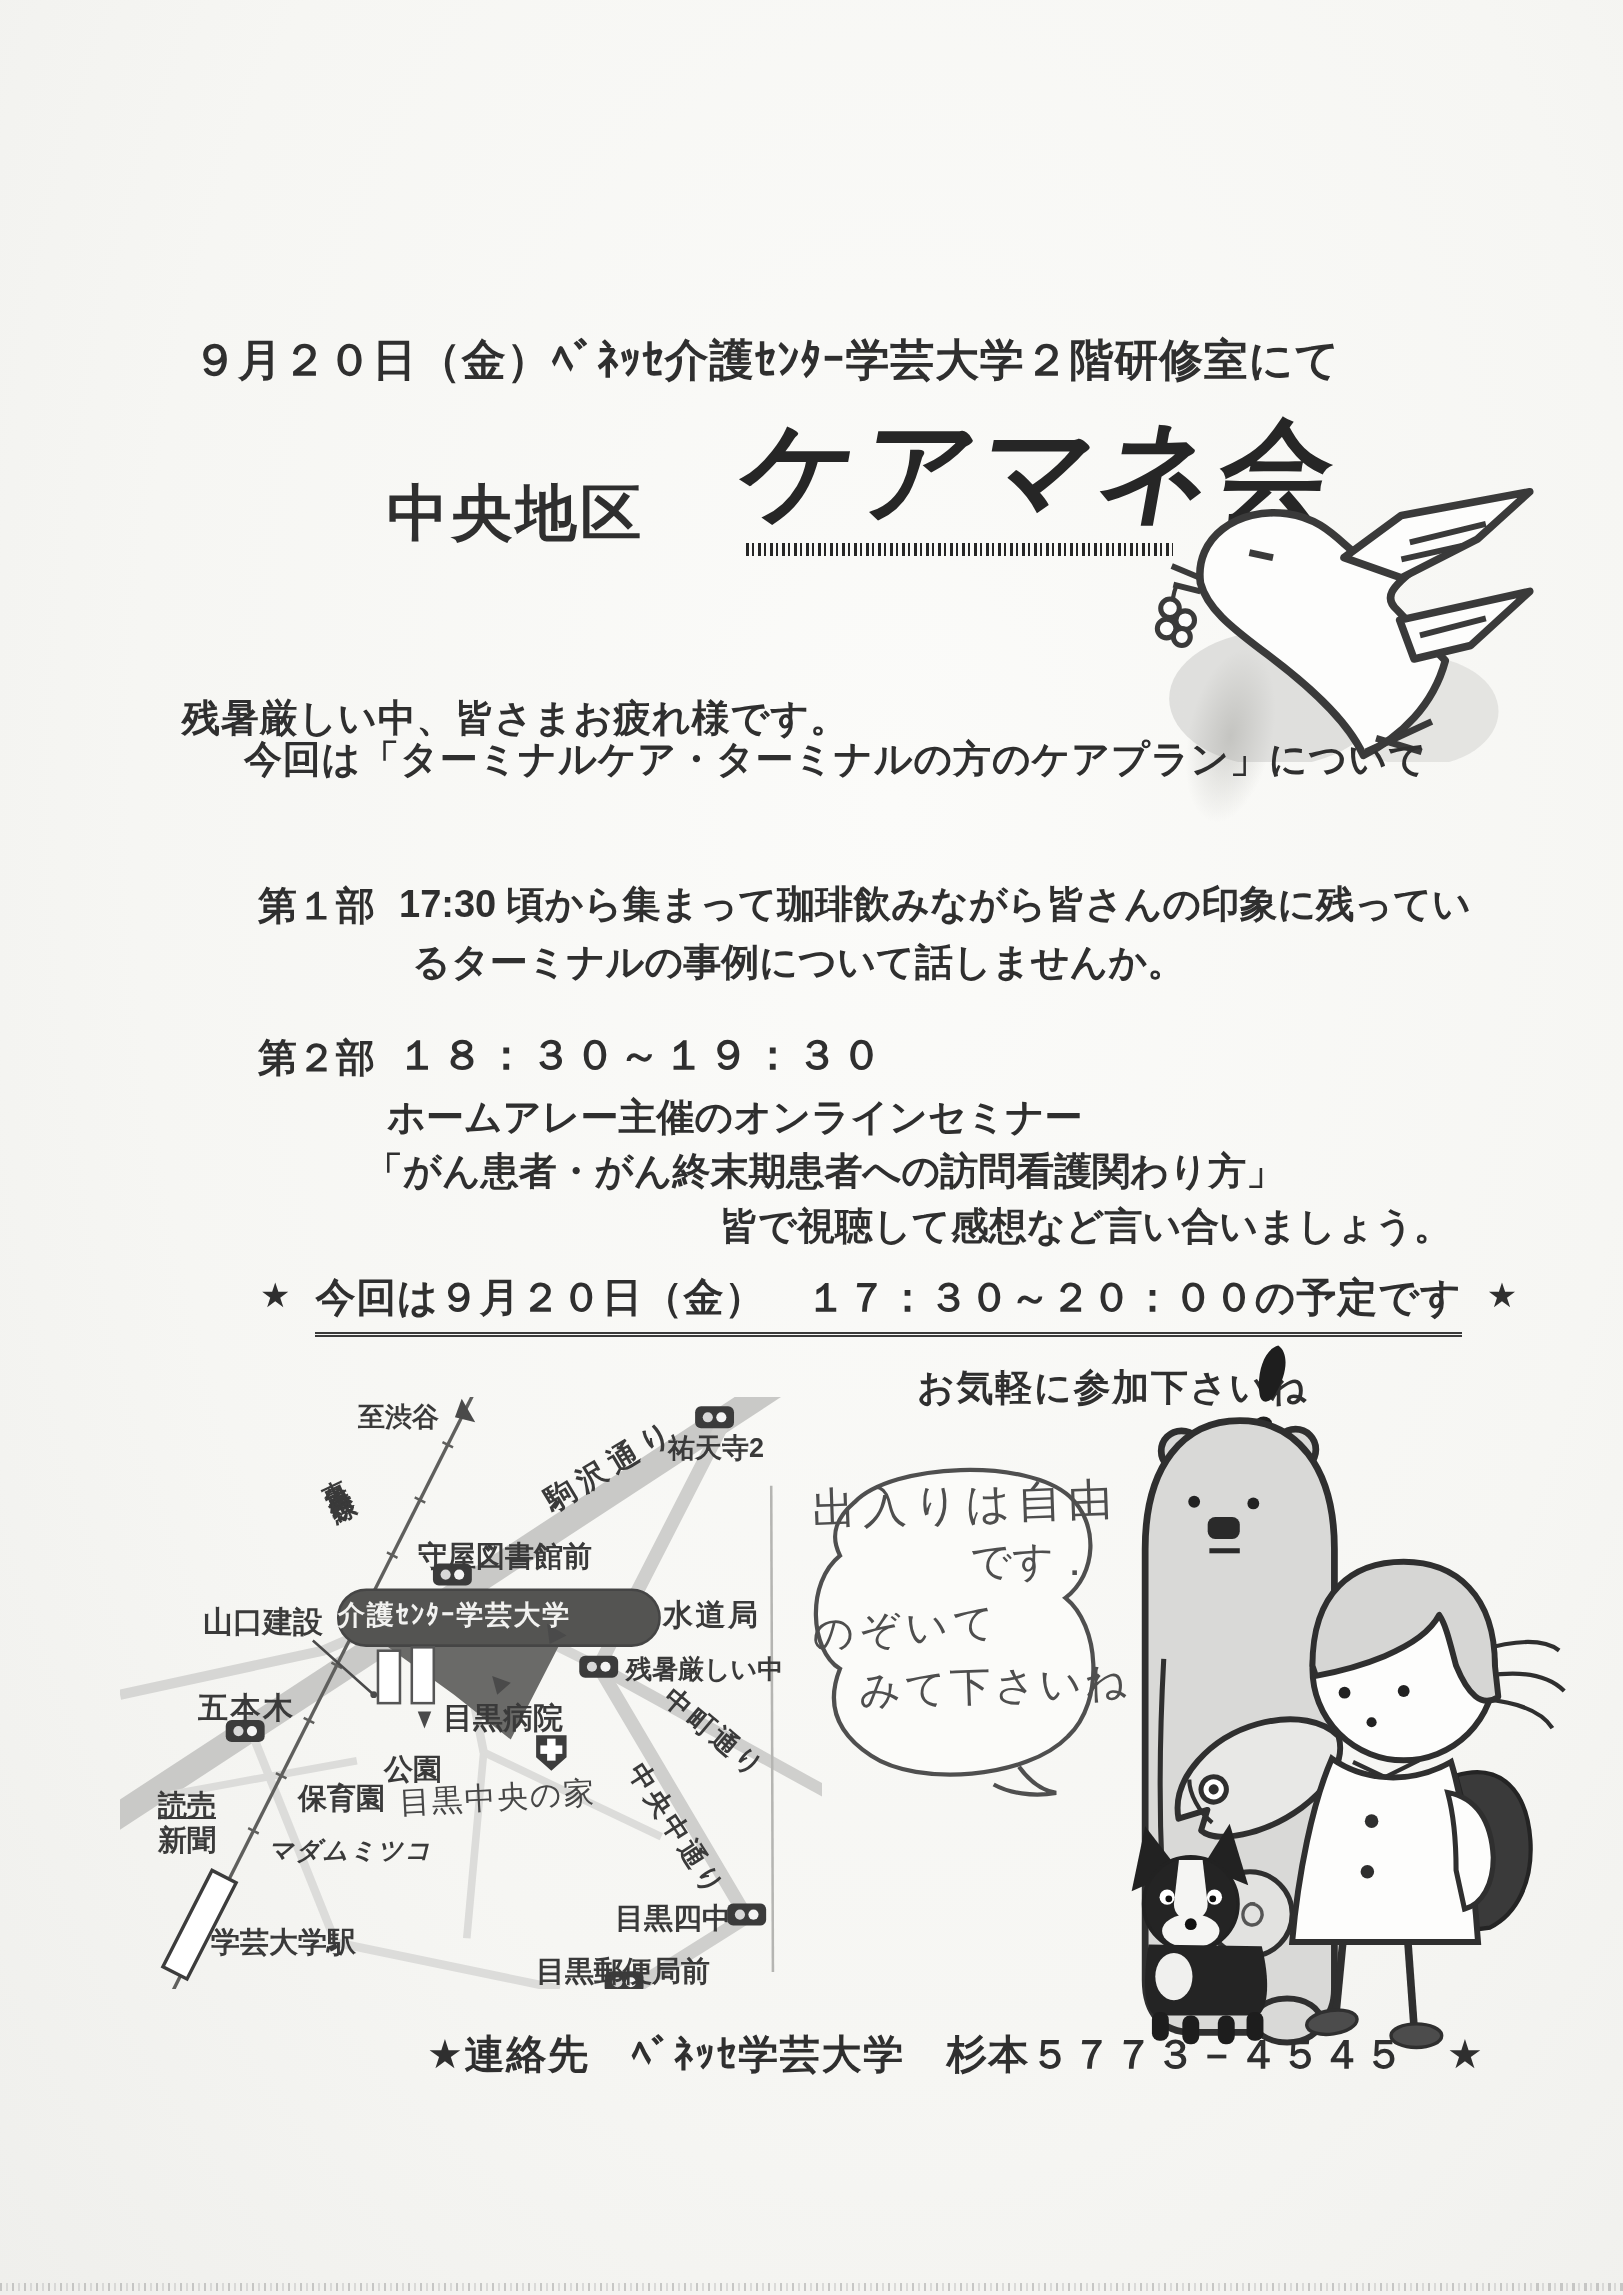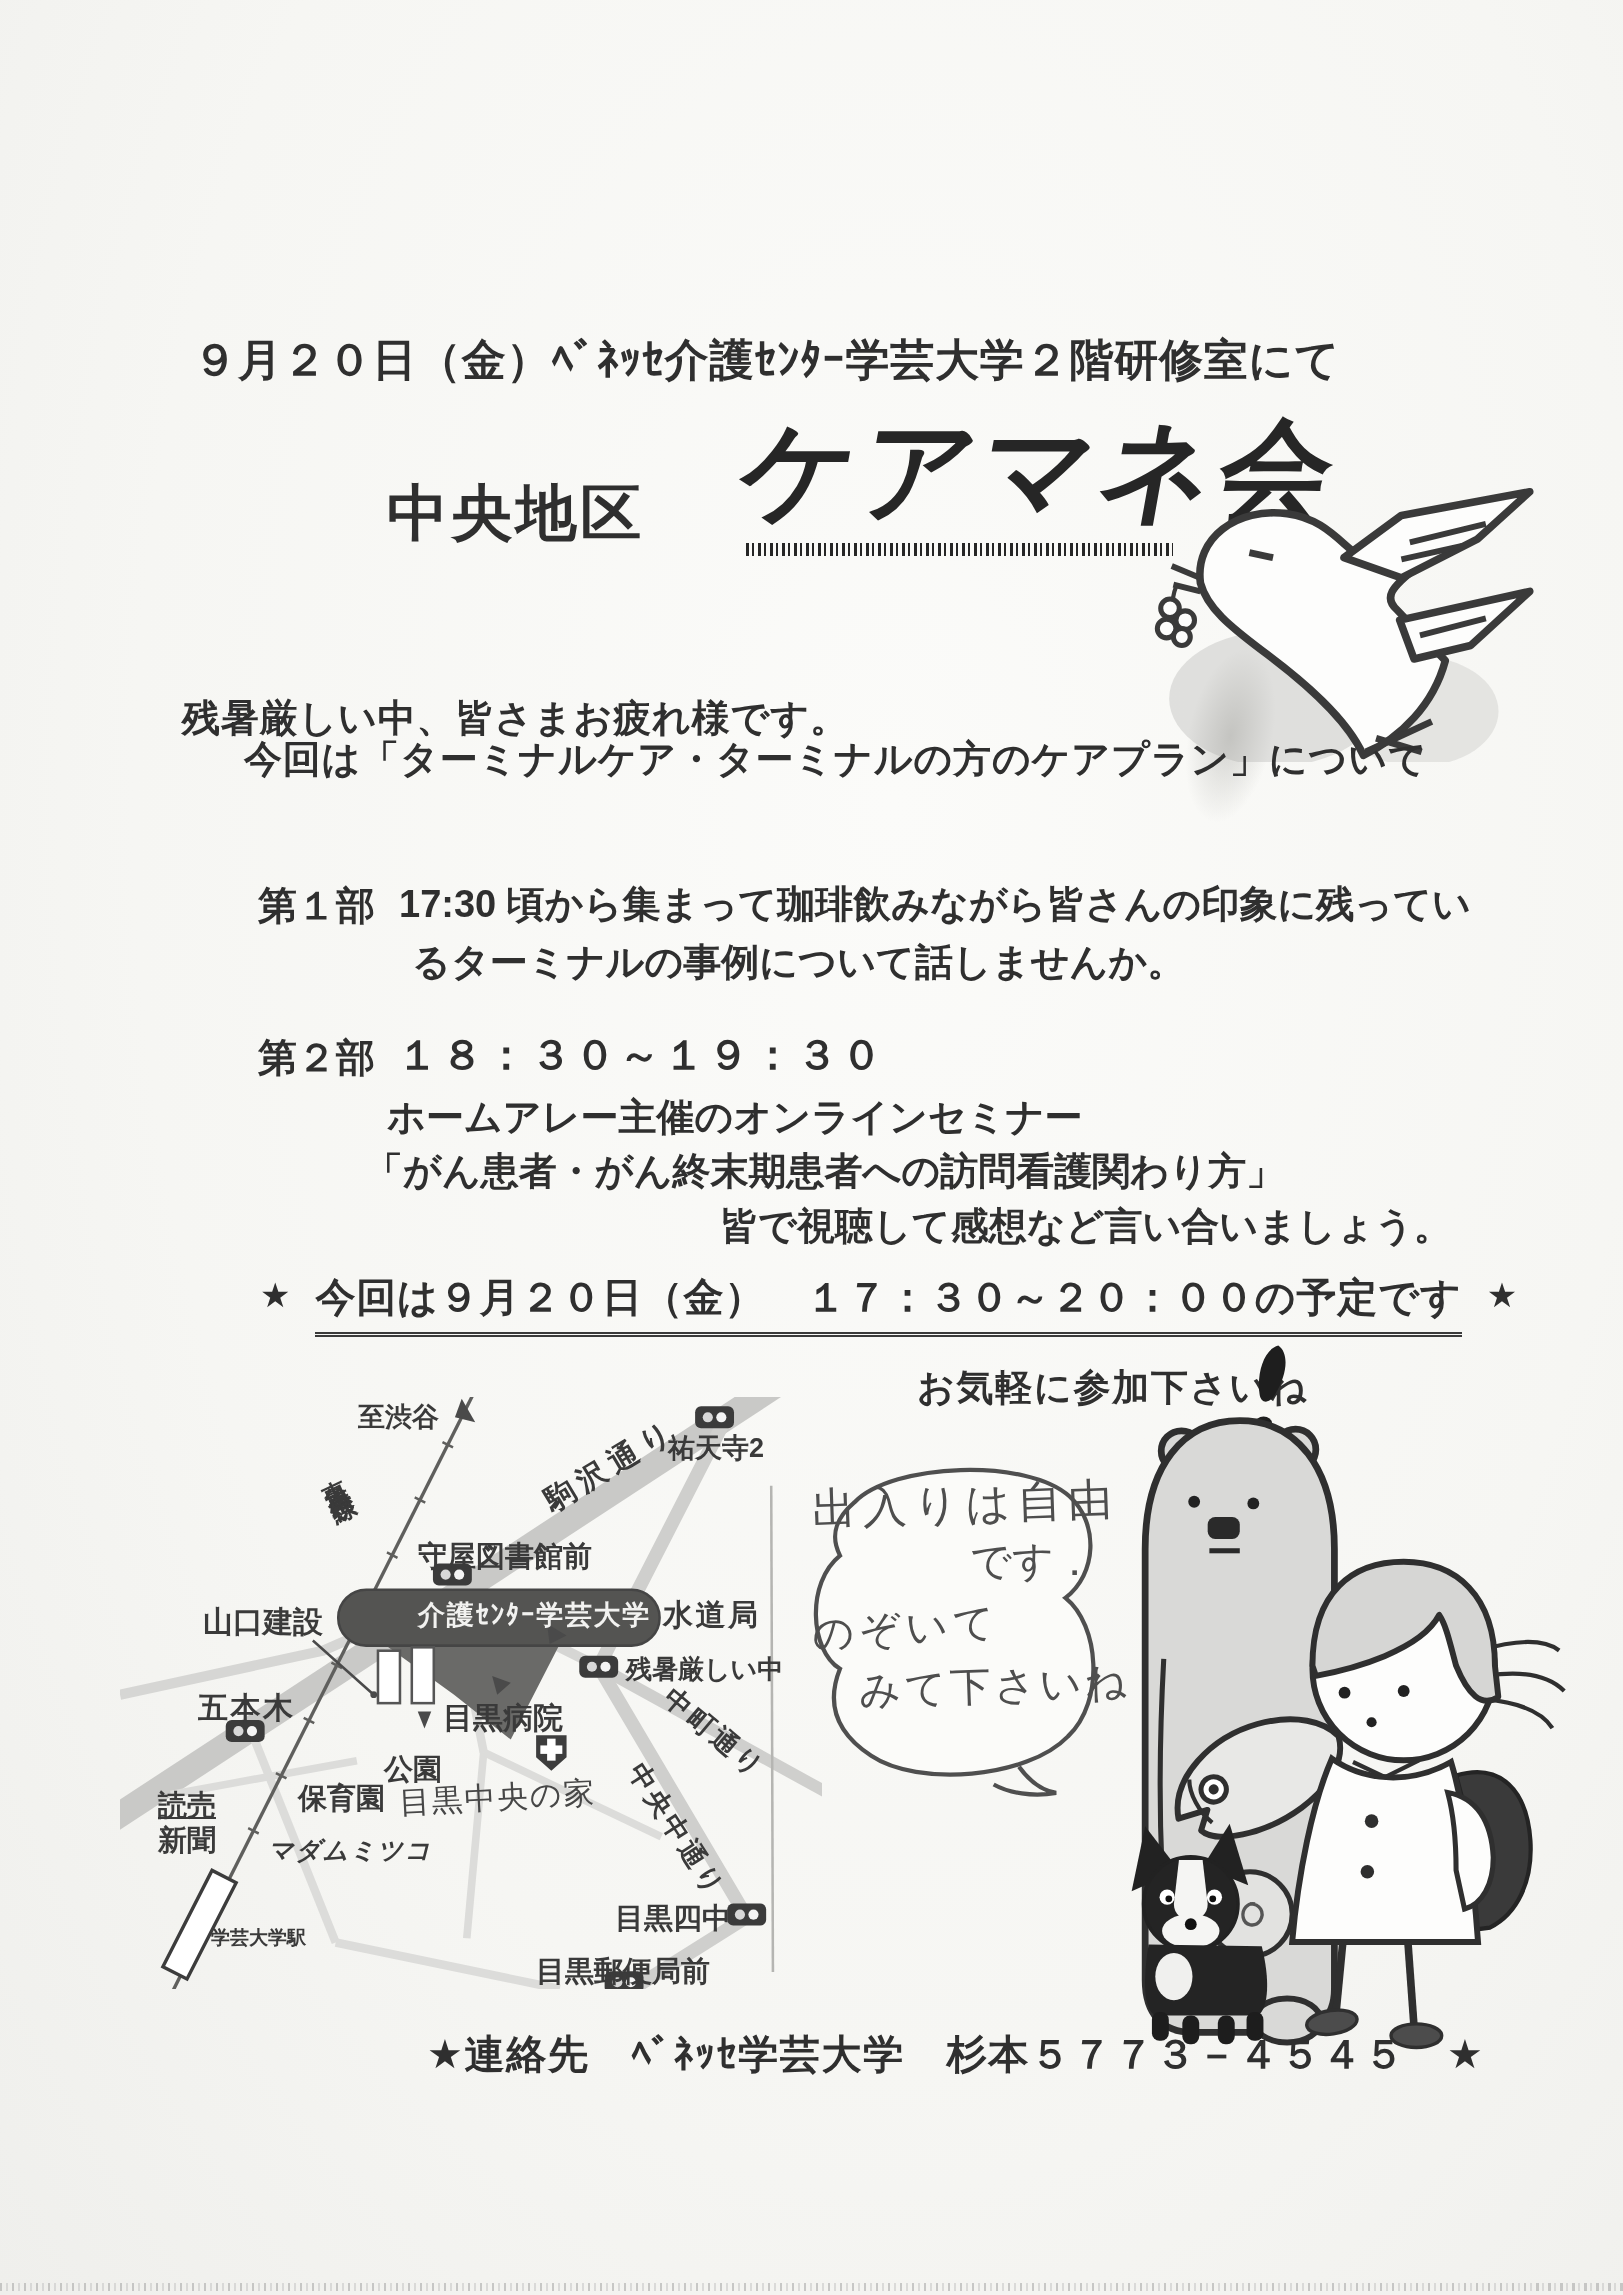--- a/index.html
+++ b/index.html
@@ -162,35 +162,35 @@
       <circle cx="300" cy="352" r="4" fill="#4a4a4a"></circle>
 
       <line x1="770" y1="105" x2="772" y2="680" stroke="#b5b5b2" stroke-width="3"></line>
     </svg>
 
     <div class="mlabel" style="left:238px;top:6.8px;font-size:27px;">至渋谷</div>
     <div class="mlabel" style="left:188px;top:66px;font-size:25px;letter-spacing:5px;writing-mode:vertical-rl;transform:rotate(-26deg);transform-origin:50% 0;">東急東横線</div>
     <div class="mlabel" style="left:435px;top:89px;font-size:30px;letter-spacing:6.8px;transform:rotate(-31deg);transform-origin:0 100%;">駒沢通り</div>
     <div class="mlabel" style="left:548px;top:38px;font-size:27px;">祐天寺2</div>
     <div class="mlabel" style="left:298px;top:145px;font-size:29px;">守屋図書館前</div>
-    <div class="mlabel" style="left:218px;top:205px;width:313px;text-align:right;font-size:27px;letter-spacing:1.7px;color:#f2f2f0;">介護ｾﾝﾀｰ学芸大学</div>
+    <div class="mlabel" style="left:218px;top:205px;width:313px;text-align:left;font-size:27px;letter-spacing:1.7px;color:#f2f2f0;">介護ｾﾝﾀｰ学芸大学</div>
     <div class="mlabel" style="left:543px;top:203px;font-size:30px;letter-spacing:2.5px;">水道局</div>
     <div class="mlabel" style="left:83px;top:210px;font-size:30px;">山口建設</div>
     <div class="mlabel" style="left:506px;top:259px;font-size:26px;">残暑厳しい中</div>
     <div class="mlabel" style="left:78px;top:296px;font-size:30px;letter-spacing:2.5px;">五本木</div>
     <div class="mlabel" style="left:323px;top:306px;font-size:30px;">目黒病院</div>
     <div class="mlabel" style="left:264px;top:358px;font-size:29px;">公園</div>
     <div class="mlabel" style="left:178px;top:387px;font-size:29px;">保育園</div>
     <div class="mlabel hand" style="left:279px;top:385px;font-size:31px;font-weight:400;letter-spacing:1.7px;transform:rotate(-3deg);color:#474747;">目黒中央の家</div>
     <div class="mlabel" style="left:148px;top:441px;font-size:25px;letter-spacing:1.7px;font-style:italic;">マダムミツコ</div>
     <div class="mlabel" style="left:38px;top:391px;font-size:29px;line-height:1.2;">
       <span style="display:block;text-decoration:underline;">読売</span>
       <span style="display:block;">新聞</span>
     </div>
-    <div class="mlabel" style="left:91px;top:531px;font-size:19px;">学芸大学駅</div>
+    <div class="mlabel" style="left:91px;top:531px;font-size:29px;">学芸大学駅</div>
     <div class="mlabel" style="left:556px;top:287px;font-size:27px;letter-spacing:3.4px;transform:rotate(40deg);transform-origin:0 0;">中町通り</div>
     <div class="mlabel" style="left:526px;top:362px;font-size:27px;letter-spacing:3.4px;transform:rotate(57deg);transform-origin:0 0;">中央中通り</div>
     <div class="mlabel" style="left:495px;top:507px;font-size:29px;">目黒四中</div>
     <div class="mlabel" style="left:416px;top:560px;font-size:29px;">目黒郵便局前</div>
   </div>
 
   <div class="abs" style="left:774px;top:1456px;width:338px;height:342px;">
     <svg width="338" height="342" viewBox="0 0 400 405" style="position:absolute;left:0;top:0;">
       <path d="M 95 55 C 140 8 300 2 350 48 C 385 80 382 140 345 168 C 385 200 392 290 348 332 C 300 382 170 392 115 355 C 72 327 62 292 78 252 C 42 230 38 150 78 118 C 65 92 75 72 95 55 Z" fill="#fbfbf9" stroke="#4f4f4f" stroke-width="5"></path>
       <path d="M 290 368 C 303 386 316 396 334 399 C 306 404 278 399 260 389" fill="none" stroke="#4f4f4f" stroke-width="5"></path>

